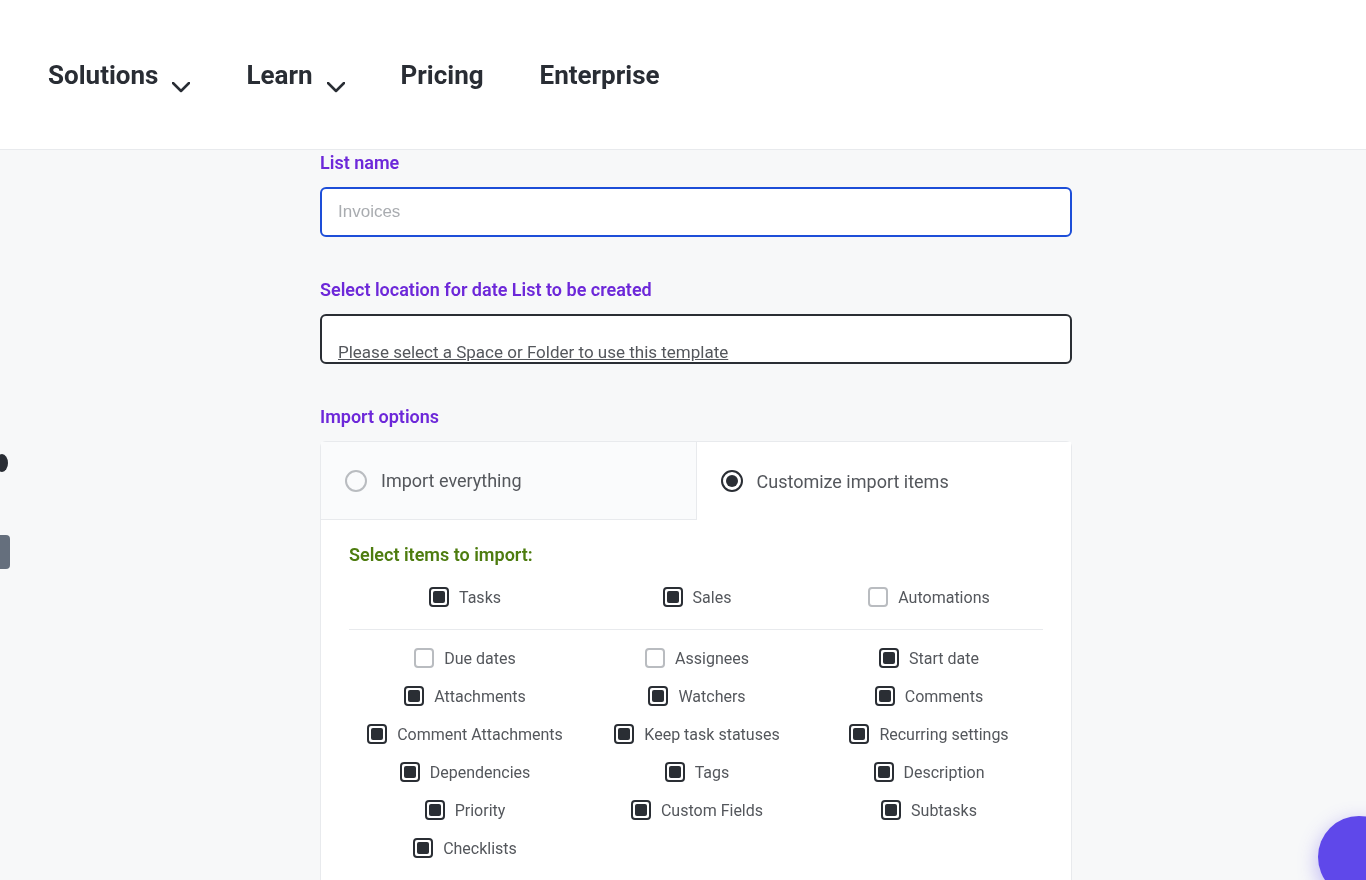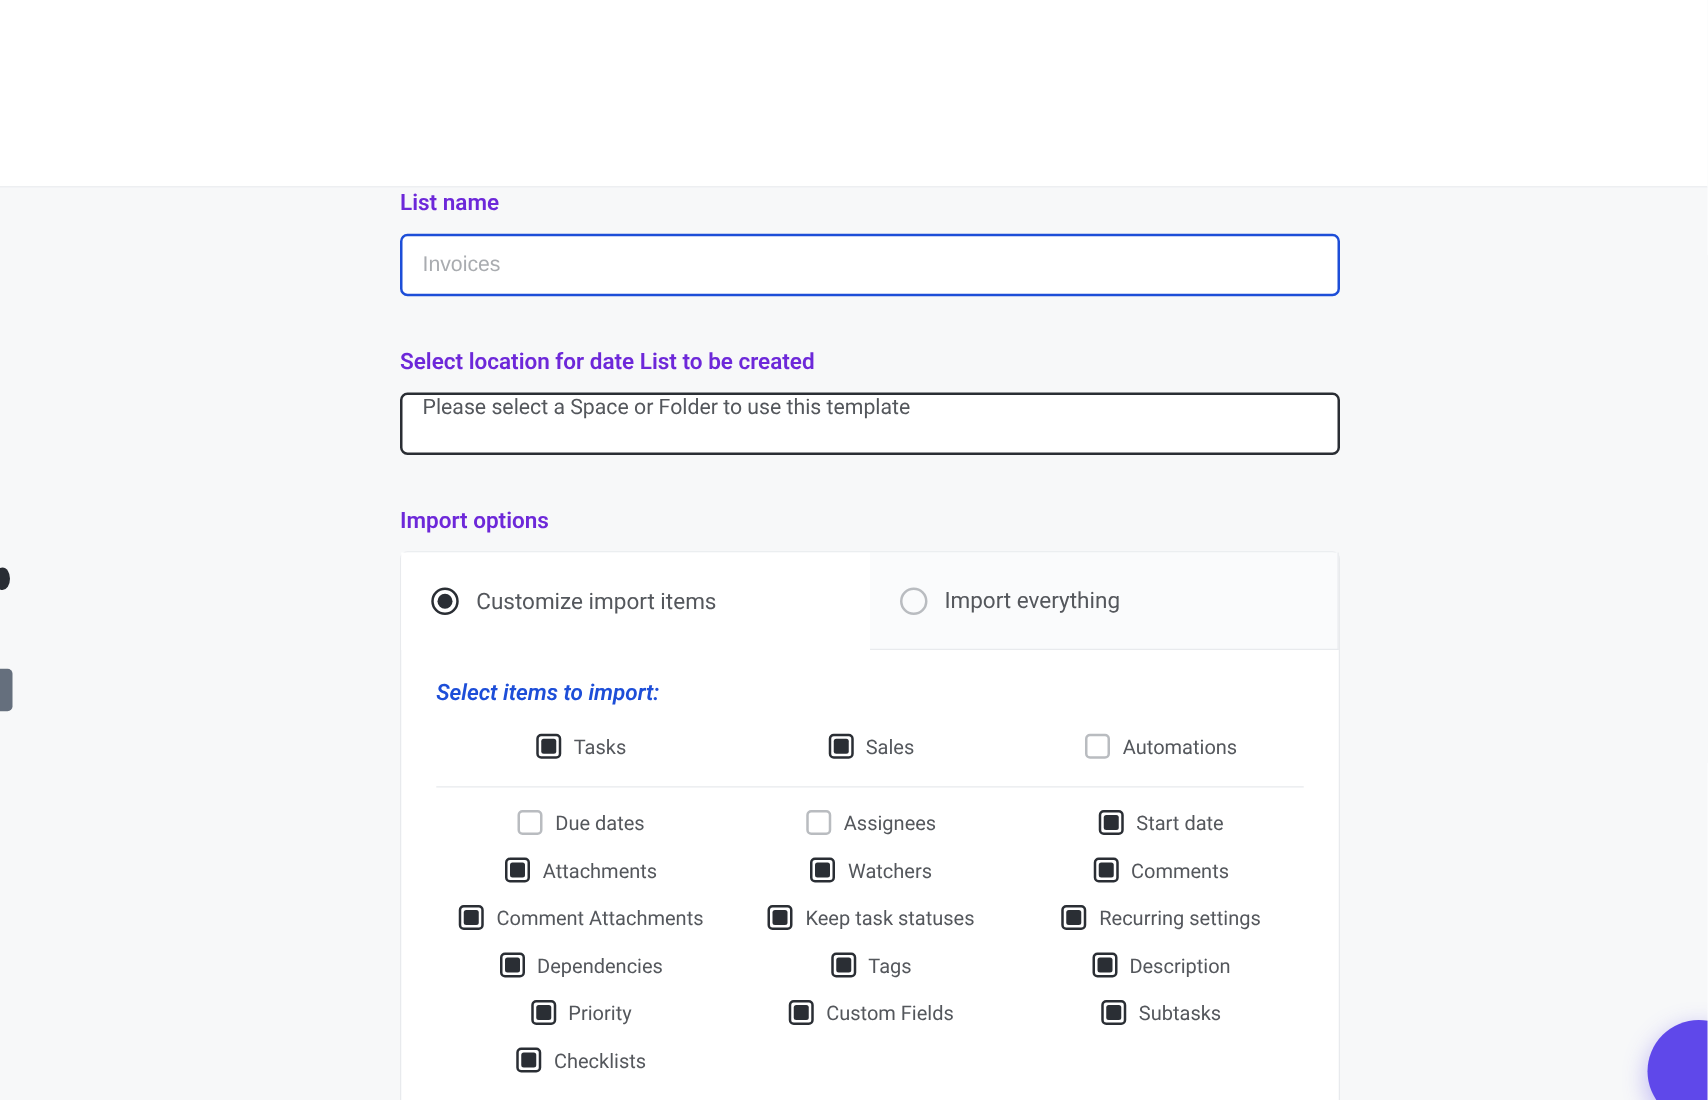--- a/index.html
+++ b/index.html
@@ -87,25 +87,26 @@
       color: #2a2e34;
     }
     .text-input::placeholder { color: #a9acb0; }
     .select-box {
       width: 100%;
       height: 50px;
       border: 2px solid #2a2e34;
       border-radius: 6px;
       background: #fff;
       display: flex;
-      align-items: flex-start;
+      align-items: flex-end;
       padding: 0 16px;
       font-size: 17px;
       color: #54575c;
       cursor: pointer;
+      text-decoration: underline;
     }
     
     .import-panel {
       width: 100%;
       border: 1px solid #e8eaed;
       border-radius: 6px;
       background: #fff;
       margin-top: 6px;
     }
     .tabs { display: flex; height: 78px; }
@@ -129,21 +130,21 @@
       width: 22px; height: 22px;
       border-radius: 50%;
       border: 2px solid #b9bcc0;
       display: flex; align-items:center; justify-content:center;
     }
     .radio.selected { border-color:#2a2e34; }
     .radio.selected::after {
       content:""; width:12px; height:12px; border-radius:50%; background:#2a2e34;
     }
     .panel-body { padding: 24px 28px 30px 28px; }
-    .panel-subhead { font-size: 18px; font-weight:600; color:#1d4ed8; margin-bottom: 22px; font-style: italic;}
+    .panel-subhead { font-size: 18px; font-weight:600; color:#4d7c0f; margin-bottom: 22px;}
     .check-grid {
       display: grid;
       grid-template-columns: 232px 232px 232px;
       row-gap: 18px;
     }
     .row1-wrap { border-bottom:1px solid #e8eaed; padding-bottom:22px; margin-bottom:18px; display:grid; grid-template-columns: 232px 232px 232px;}
     .chk {
       display:flex; align-items:center; gap:10px; font-size:16px; color:#54575c; cursor:pointer;justify-content:center;
     }
     .box {
@@ -173,20 +174,40 @@
       width: 82px; height: 82px;
       background: #5f48ea;
       border-radius: 50%;
       box-shadow: 0 6px 20px rgba(95,72,234,0.4);
     }
   </style>
 </head>
 <body>
 
 <header class="topnav">
+  <div class="nav-left">
+    <div class="nav-item">
+      <span>Solutions</span>
+      <span class="chevron-down"><svg viewBox="0 0 18 11">
+            <path d="M1 1l8 8 8-8"></path>
+          </svg></span>
+    </div>
+    <div class="nav-item">
+      <span>Learn</span>
+      <span class="chevron-down"><svg viewBox="0 0 18 11">
+            <path d="M1 1l8 8 8-8"></path>
+          </svg></span>
+    </div>
+    <div class="nav-item">
+      <span>Pricing</span>
+    </div>
+    <div class="nav-item">
+      <span>Enterprise</span>
+    </div>
+  </div>
 </header>
 
 <div class="content-wrap">
   <div class="left-dot"></div>
   <div class="left-tab"></div>
   <div class="chat-bubble"></div>
 
   <div class="form-area">
 
     <div class="field-label first-label">List name</div>
@@ -194,28 +215,28 @@
 
     <div class="field-label" style="margin-top:42px;">Select location for date List to be created</div>
     <div class="select-box">
       <span>Please select a Space or Folder to use this template</span>
     </div>
 
     <div class="field-label" style="margin-top:42px;">Import options</div>
 
     <div class="import-panel">
       <div class="tabs">
+        <div class="tab inactive">
+          <span class="radio"></span>
+          <span>Import everything</span>
+        </div>
         <div class="tab active">
           <span class="radio selected"></span>
           <span>Customize import items</span>
         </div>
-        <div class="tab inactive">
-          <span class="radio"></span>
-          <span>Import everything</span>
-        </div>
       </div>
 
       <div class="panel-body">
         <div class="panel-subhead">Select items to import:</div>
 
         <div class="row1-wrap" id="top-row">
             <label class="chk">
               <span class="box checked"></span>
               <span>Tasks</span>
             </label>

